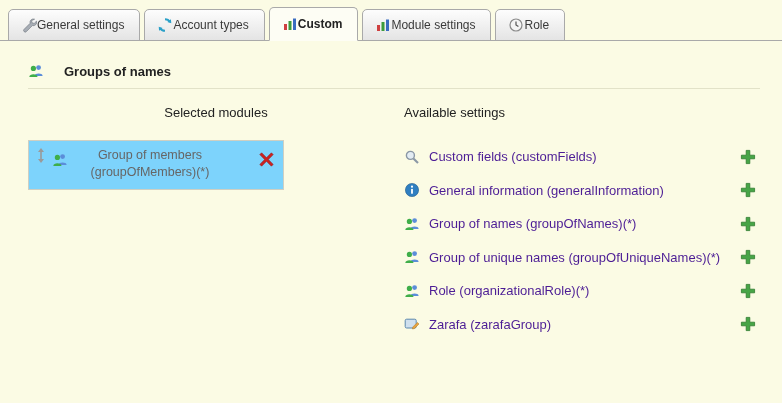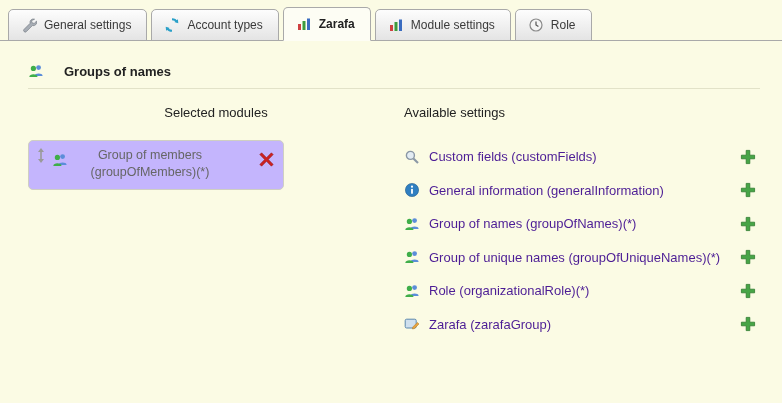--- a/index.html
+++ b/index.html
@@ -12,21 +12,21 @@
     overflow:hidden;
   }
   
   .tabbar{
     display:flex;align-items:flex-end;
     padding:6px 8px 0 8px;
     border-bottom:1px solid #a9a9a9;
     height:34px;box-sizing:content-box;
   }
   .tab{
-    display:flex;align-items:center;gap:7px;
+    display:flex;align-items:center;gap:0;
     padding:7px 15px 7px 12px;
     background:linear-gradient(#fdfdfd,#e4e4e4);
     border:1px solid #a9a9a9;
     border-radius:5px 5px 0 0;
     margin-right:4px;margin-bottom:-1px;
     font-size:12px;color:#3a3a3a;cursor:pointer;
     white-space:nowrap;
   }
   .tab.active{
     background:#fdfdf4;
@@ -46,23 +46,23 @@
 
   .columns{display:flex;margin-top:16px;}
   .col-left{width:376px;flex:0 0 auto;text-align:center;}
   .col-right{flex:1 1 auto;}
   .col-heading{font-size:13px;color:#222;margin-bottom:20px;}
 
   
   .selected-box{
     display:flex;align-items:flex-start;
     width:256px;box-sizing:border-box;
-    background:#c4b5fd;
+    background:#7dd3fc;
     border:1px solid #cfcfc2;
-    border-radius:5px;
+    border-radius:0;
     padding:6px 8px 8px 8px;
     cursor:move;
   }
   .drag-handle{width:9px;height:15px;margin:1px 6px 0 0;display:inline-flex;flex:0 0 auto;}
   .selected-box .micon{width:16px;height:16px;display:inline-flex;margin-top:5px;flex:0 0 auto;}
   .sel-label{font-size:12.5px;color:#666;line-height:1.35;margin-left:8px;width:148px;}
   .del-btn{margin-left:auto;width:17px;height:17px;display:inline-flex;cursor:pointer;margin-top:4px;}
   .del-btn svg{width:17px;height:17px;}
 
   
@@ -99,21 +99,21 @@
   </div>
 
   <div class="tab active">
     <span class="ticon">
       <svg viewBox="0 0 16 16">
           <rect x="2" y="8" width="3" height="6" fill="#cf4040"></rect>
           <rect x="6.5" y="5" width="3" height="9" fill="#3d9b3d"></rect>
           <rect x="11" y="2.5" width="3" height="11.5" fill="#3a6cc0"></rect>
         </svg>
     </span>
-    <span>Zarafa</span>
+    <span>Custom</span>
   </div>
 
   <div class="tab">
     <span class="ticon">
       <svg viewBox="0 0 16 16">
           <rect x="2" y="8" width="3" height="6" fill="#cf4040"></rect>
           <rect x="6.5" y="5" width="3" height="9" fill="#3d9b3d"></rect>
           <rect x="11" y="2.5" width="3" height="11.5" fill="#3a6cc0"></rect>
         </svg>
     </span>

